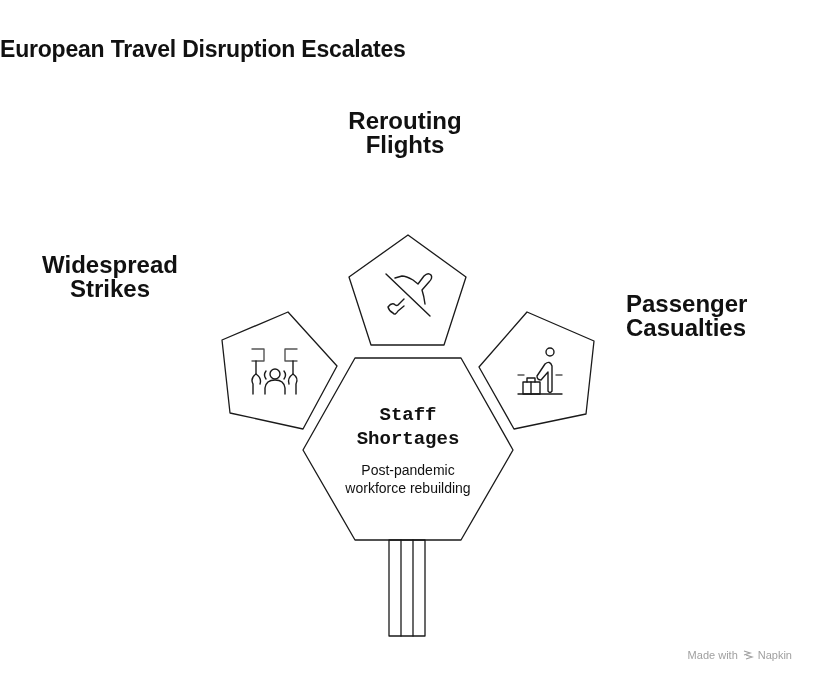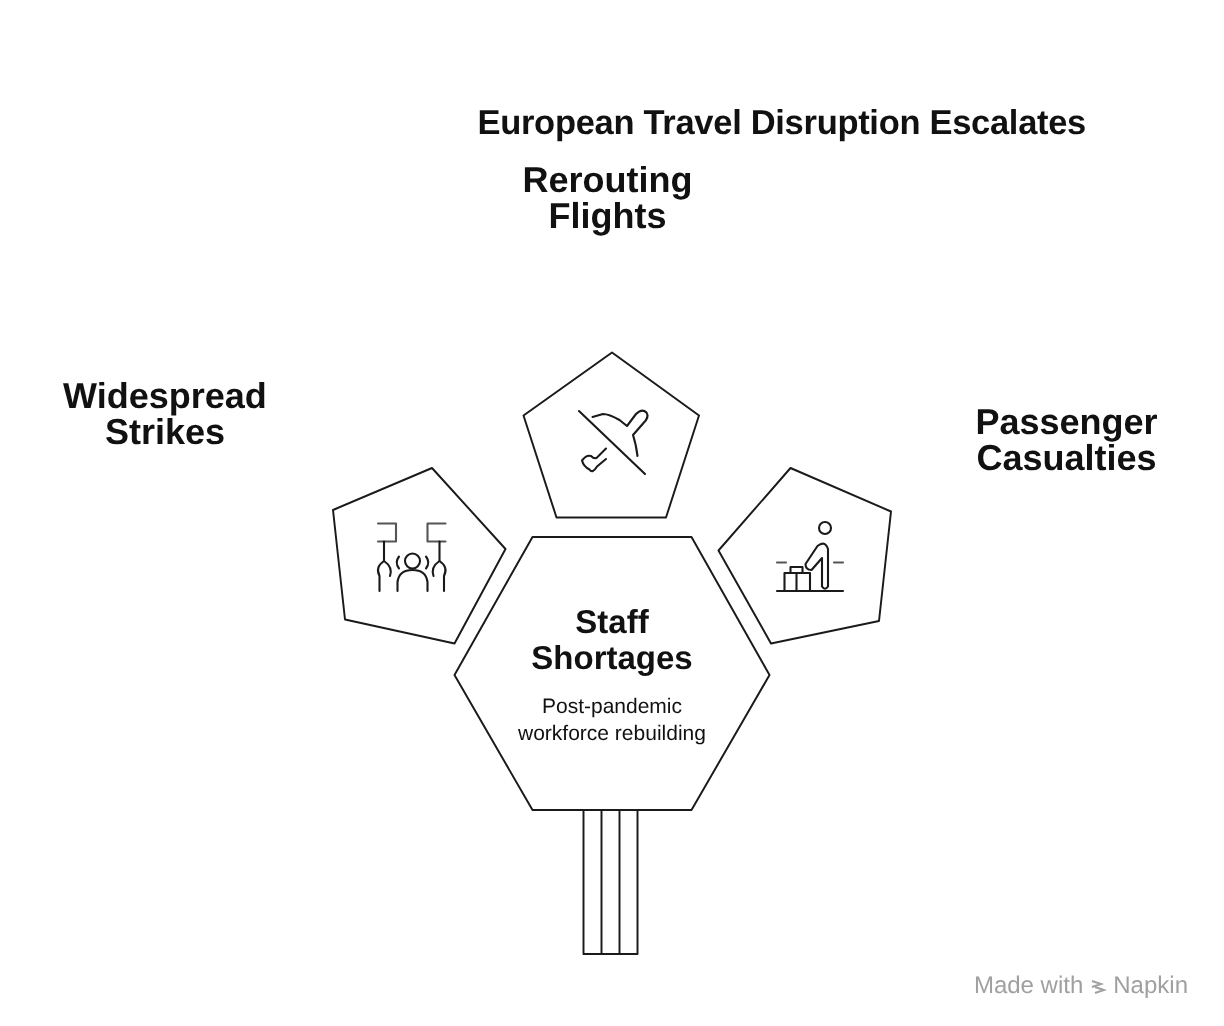--- a/index.html
+++ b/index.html
@@ -1,28 +1,28 @@
 <!DOCTYPE html>
 <html><head>
   <meta charset="utf-8">
   <style>
     html, body { margin: 0; padding: 0; background: #ffffff; }
     body { width: 816px; height: 684px; position: relative; overflow: hidden; font-family: "Liberation Sans", sans-serif; color: #111; }
-    .title { position: absolute; left: 0; width: 724px; top: 68px; text-align: right; font-size: 23px; font-weight: bold; color: #111; letter-spacing: -0.2px; }
+    .title { position: absolute; left: 0; width: 724px; top: 36px; text-align: left; font-size: 23px; font-weight: bold; color: #111; letter-spacing: -0.2px; }
     .block { position: absolute; font-size: 24px; line-height: 24px; }
     .block .head { font-weight: bold; white-space: pre-line; }
     .block .desc { margin-top: 12px; white-space: pre-line; }
     .top-block { left: 300px; width: 210px; top: 109px; text-align: center; }
     .left-block { left: 30px; width: 160px; top: 253px; text-align: center; }
-    .right-block { left: 626px; width: 170px; top: 270px; text-align: center; }
+    .right-block { left: 626px; width: 170px; top: 292px; text-align: left; }
     .center-text { position: absolute; left: 320px; width: 176px; top: 403px; text-align: center; }
-    .center-text .head { font-weight: bold; font-size: 22px; line-height: 24px; white-space: pre-line; }
+    .center-text .head { font-weight: bold; font-size: 19px; line-height: 24px; white-space: pre-line; font-family: Liberation Mono, monospace; }
     .center-text .desc { font-size: 14px; line-height: 18px; margin-top: 10px; white-space: pre-line; }
     svg.canvas { position: absolute; left: 0; top: 0; }
-    .footer { position: absolute; right: 24px; top: 649px; font-size: 16px; color: #a0a0a0; display: flex; align-items: center; gap: 4px; padding-left: 36px; }
+    .footer { position: absolute; right: 24px; top: 649px; font-size: 11px; color: #a0a0a0; display: flex; align-items: center; gap: 4px; padding-left: 36px; }
   </style>
 </head>
 <body>
 
 <div class="title">European Travel Disruption Escalates</div>
 
 <svg class="canvas" width="816" height="684" viewBox="0 0 816 684">
   <g fill="none" stroke="#1a1a1a" stroke-width="1.3" stroke-linejoin="round" stroke-linecap="round">
 
     <polygon points="408,235 466,277 444,345 371,345 349,277"></polygon>

